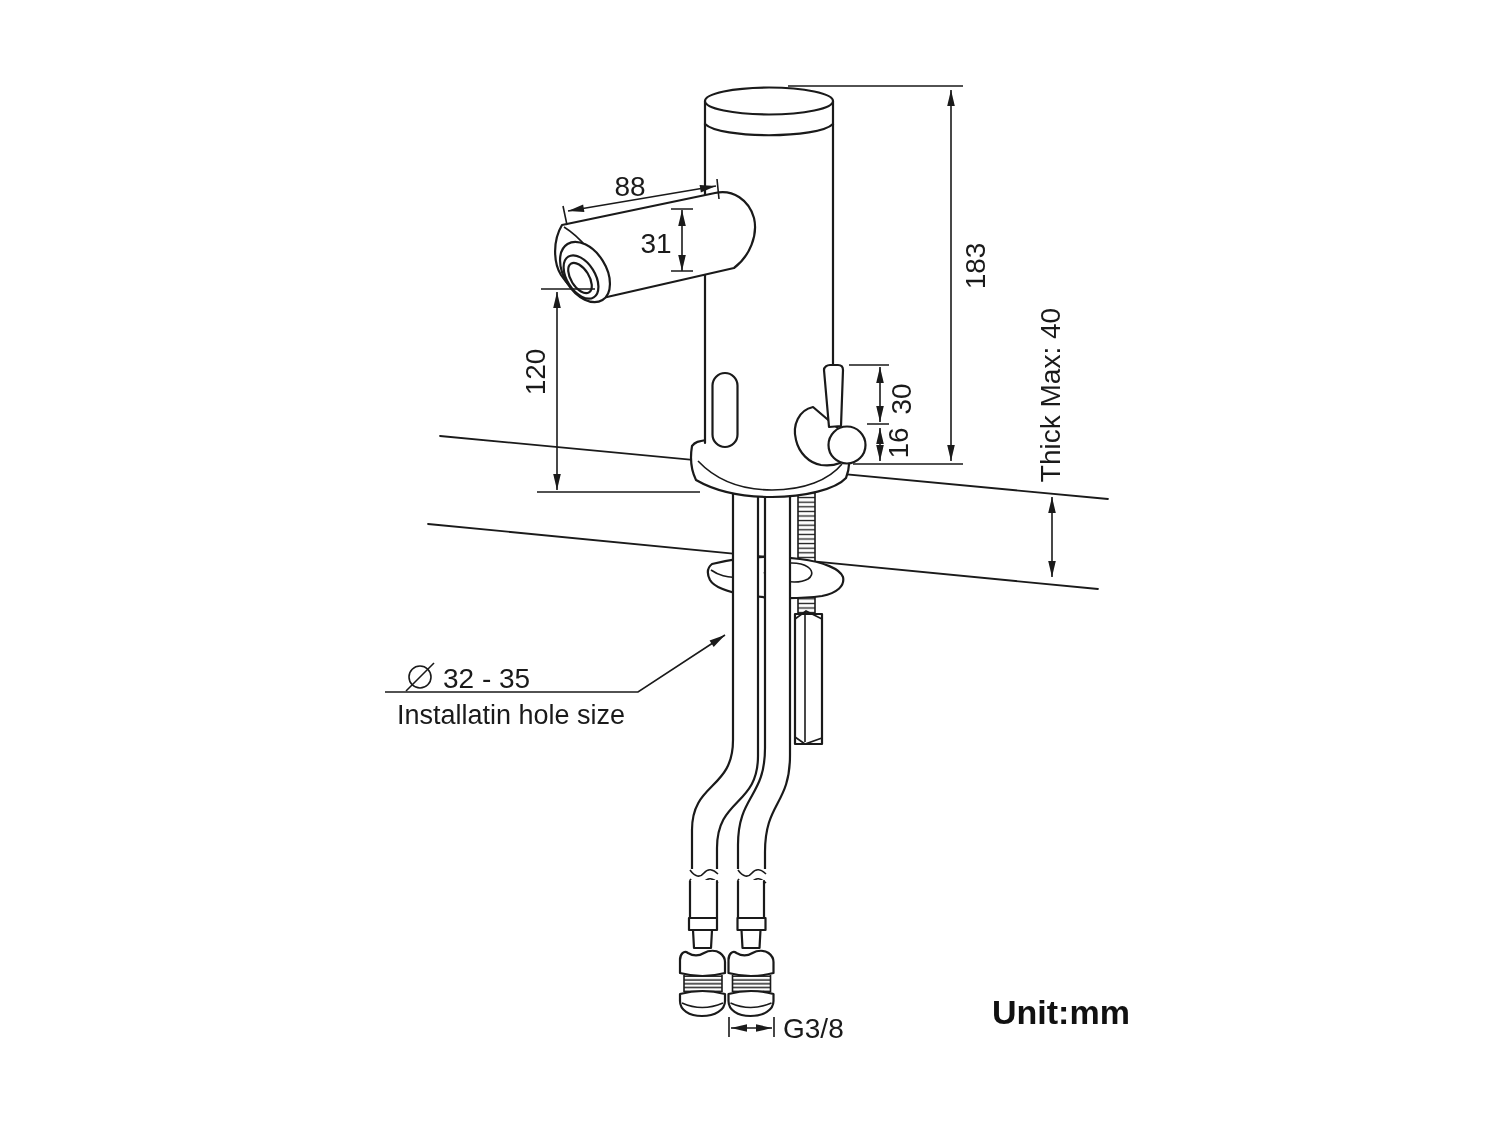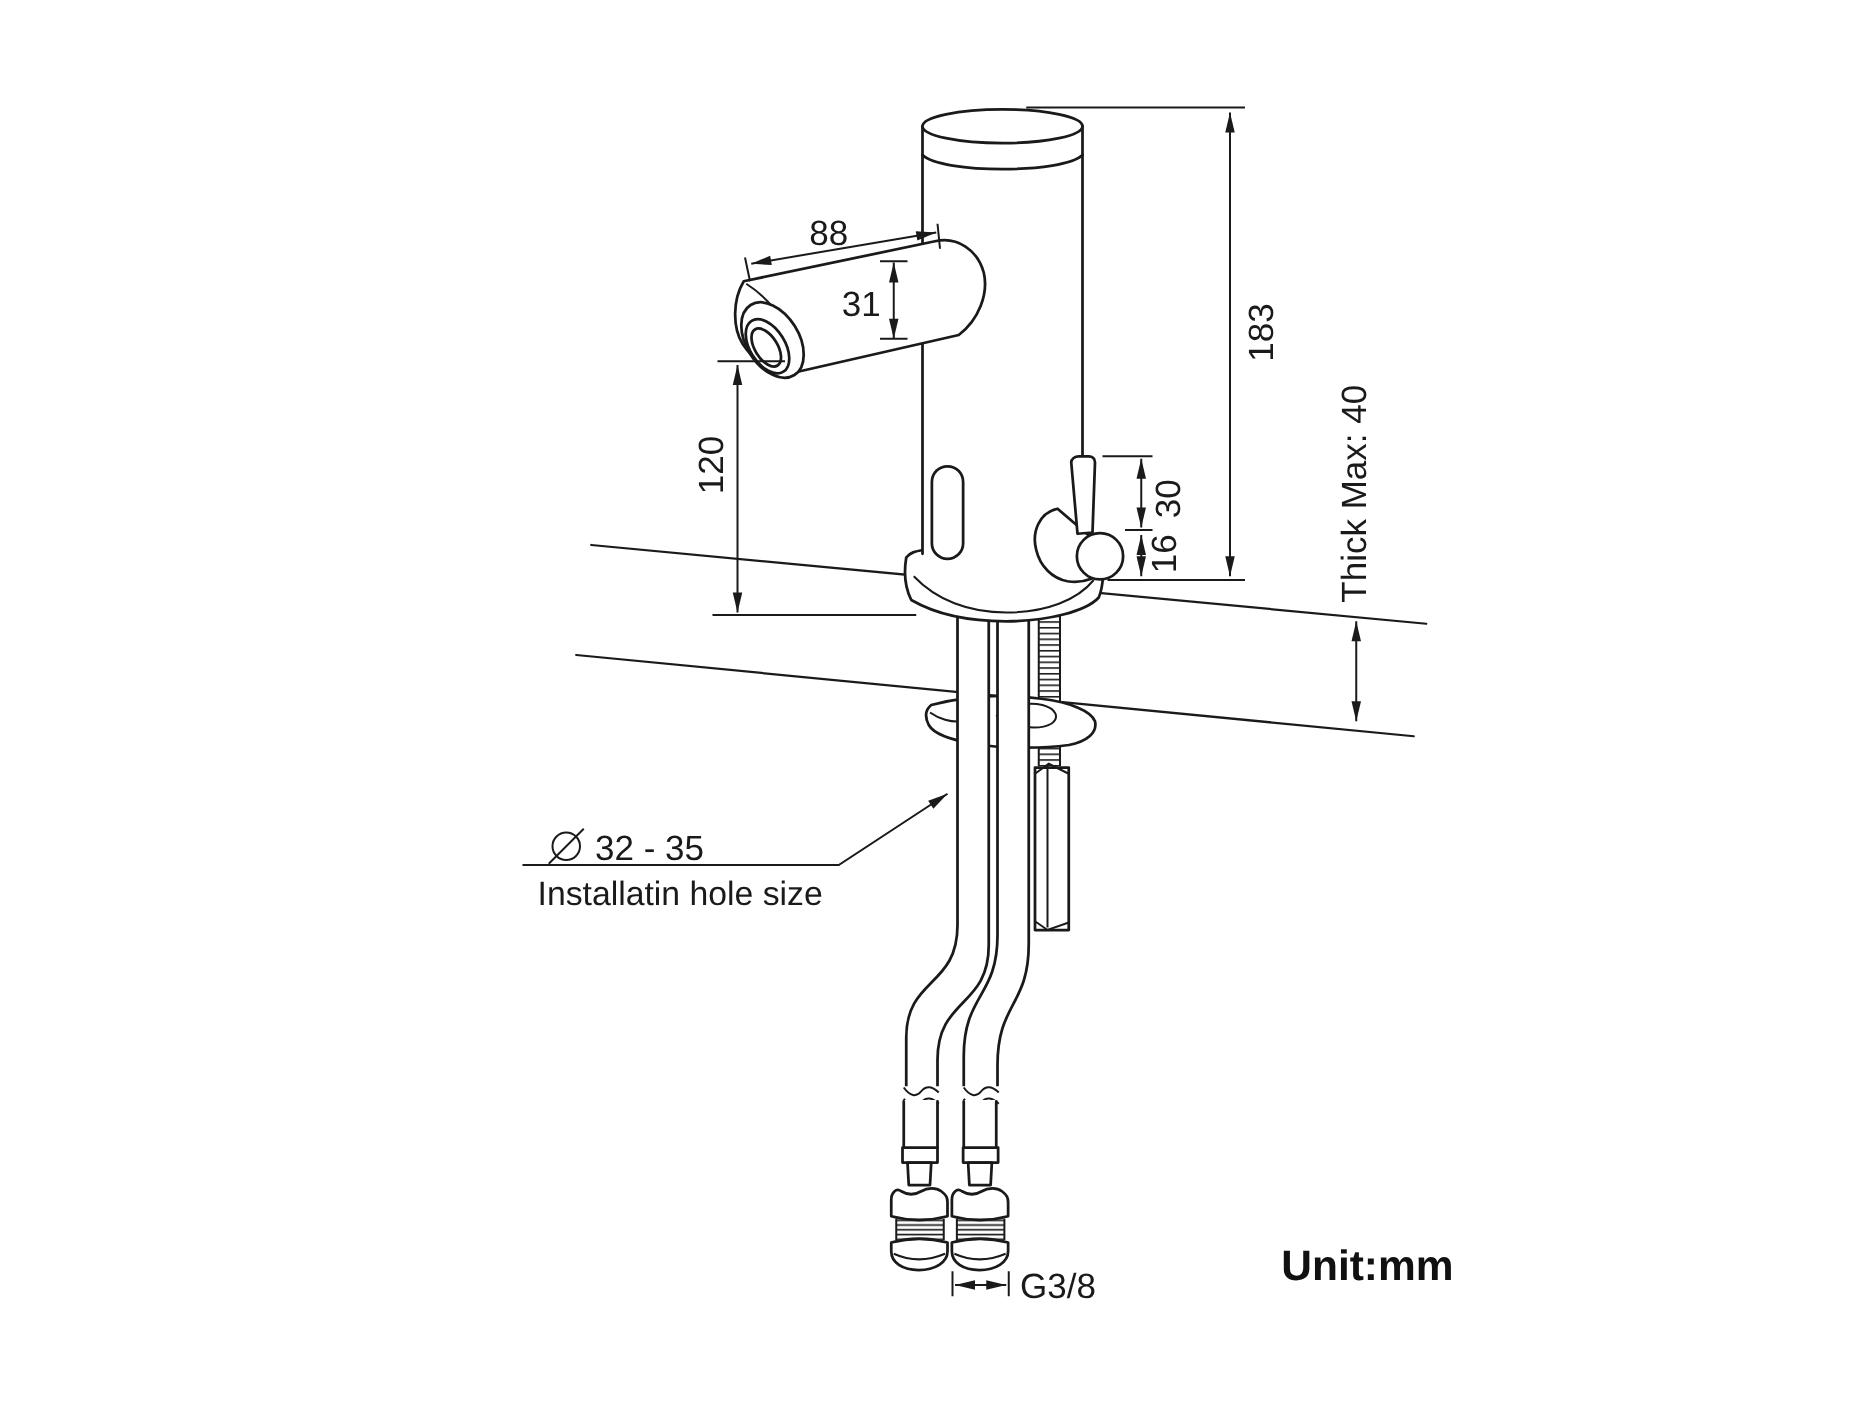--- a/index.html
+++ b/index.html
@@ -1,17 +1,17 @@
 <!DOCTYPE html>
 <html><head>
 <meta charset="utf-8">
 <style>
   html,body{margin:0;padding:0;background:#fff;}
   .stage{position:relative;width:1344px;height:1125px;background:#fff;overflow:hidden;
-         font-family:"Liberation Sans", sans-serif;margin-left:33px;}
+         font-family:"Liberation Sans", sans-serif;}
   svg{position:absolute;left:0;top:0;}
   .outline{fill:#ffffff;stroke:#1a1a1a;stroke-width:2.2;stroke-linejoin:round;}
   .edge{fill:none;stroke:#1a1a1a;stroke-width:2.2;stroke-linecap:round;stroke-linejoin:round;}
   .thin{fill:none;stroke:#1a1a1a;stroke-width:1.6;}
   .counter{fill:none;stroke:#1a1a1a;stroke-width:1.8;stroke-linecap:round;}
   .dim{fill:none;stroke:#1a1a1a;stroke-width:1.6;}
   .dimtext{font-family:"Liberation Sans",sans-serif;font-size:28px;fill:#1a1a1a;}
   .labeltext{font-family:"Liberation Sans",sans-serif;font-size:27px;fill:#1a1a1a;}
   .unittext{font-family:"Liberation Sans",sans-serif;font-size:34px;font-weight:bold;fill:#111;}
 </style>

